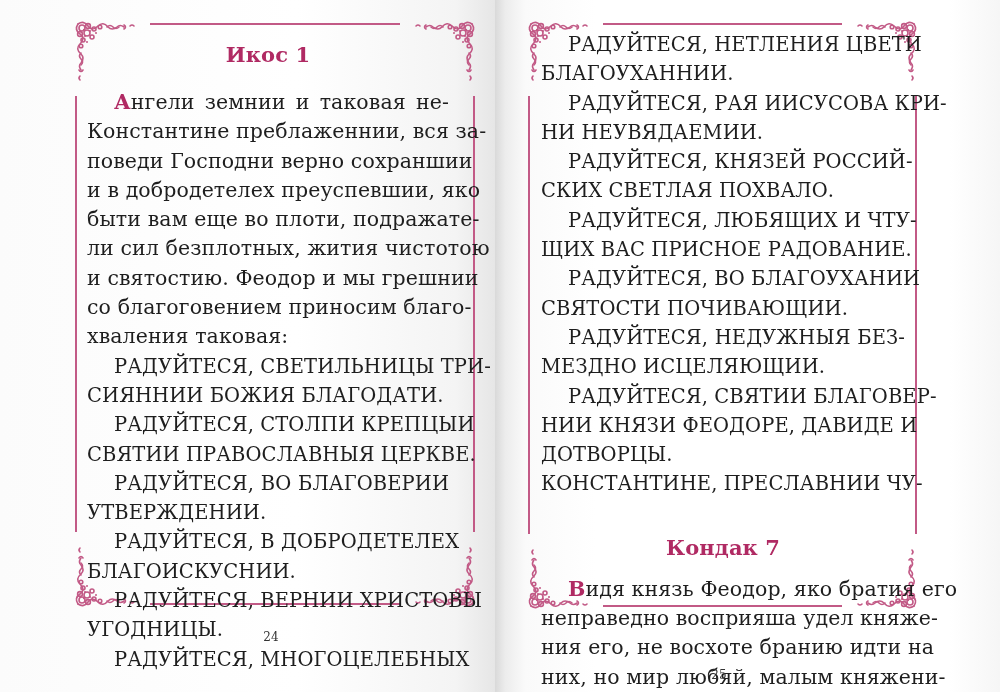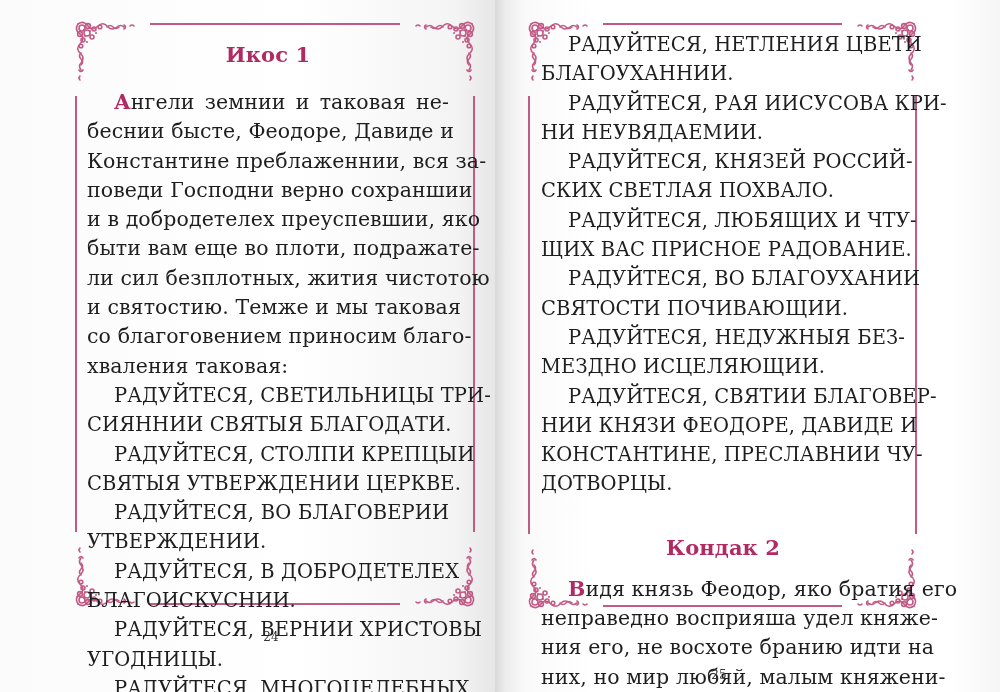--- a/index.html
+++ b/index.html
@@ -134,36 +134,35 @@
             <use href="#orn"></use>
           </svg>
         </div>
     </div>
 
     <div class="content content-left">
       <h2 class="heading heading-left">Икос 1</h2>
 
       <div>
         <span class="line indent"><span class="dropcap">А</span><span>нгели земнии и таковая не-</span></span>
-        <span class="line">беснии бысте, Феодоре, Давиде и</span>
         <span class="line">Константине преблаженнии, вся за-</span>
         <span class="line">поведи Господни верно сохраншии</span>
         <span class="line">и в добродетелех преуспевшии, яко</span>
         <span class="line">быти вам еще во плоти, подражате-</span>
         <span class="line">ли сил безплотных, жития чистотою</span>
-        <span class="line">и святостию. Темже и мы таковая</span>
+        <span class="line">и святостию. Феодор и мы грешнии</span>
         <span class="line">со благоговением приносим благо-</span>
         <span class="line last">хваления таковая:</span>
       </div>
 
       <div class="caps">
         <span class="line indent">РАДУЙТЕСЯ, СВЕТИЛЬНИЦЫ ТРИ-</span>
-        <span class="line last">СИЯННИИ СВЯТЫЯ БЛАГОДАТИ.</span>
+        <span class="line last">СИЯННИИ БОЖИЯ БЛАГОДАТИ.</span>
         <span class="line indent">РАДУЙТЕСЯ, СТОЛПИ КРЕПЦЫИ</span>
-        <span class="line last">СВЯТЫЯ УТВЕРЖДЕНИИ ЦЕРКВЕ.</span>
+        <span class="line last">СВЯТИИ ПРАВОСЛАВНЫЯ ЦЕРКВЕ.</span>
         <span class="line indent">РАДУЙТЕСЯ, ВО БЛАГОВЕРИИ</span>
         <span class="line last">УТВЕРЖДЕНИИ.</span>
         <span class="line indent">РАДУЙТЕСЯ, В ДОБРОДЕТЕЛЕХ</span>
         <span class="line last">БЛАГОИСКУСНИИ.</span>
         <span class="line indent">РАДУЙТЕСЯ, ВЕРНИИ ХРИСТОВЫ</span>
         <span class="line last">УГОДНИЦЫ.</span>
         <span class="line indent">РАДУЙТЕСЯ, МНОГОЦЕЛЕБНЫХ</span>
 
       </div>
     </div>
@@ -209,25 +208,25 @@
       <span class="line indent">РАДУЙТЕСЯ, КНЯЗЕЙ РОССИЙ-</span>
       <span class="line last">СКИХ СВЕТЛАЯ ПОХВАЛО.</span>
       <span class="line indent">РАДУЙТЕСЯ, ЛЮБЯЩИХ И ЧТУ-</span>
       <span class="line last">ЩИХ ВАС ПРИСНОЕ РАДОВАНИЕ.</span>
       <span class="line indent">РАДУЙТЕСЯ, ВО БЛАГОУХАНИИ</span>
       <span class="line last">СВЯТОСТИ ПОЧИВАЮЩИИ.</span>
       <span class="line indent">РАДУЙТЕСЯ, НЕДУЖНЫЯ БЕЗ-</span>
       <span class="line last">МЕЗДНО ИСЦЕЛЯЮЩИИ.</span>
       <span class="line indent">РАДУЙТЕСЯ, СВЯТИИ БЛАГОВЕР-</span>
       <span class="line">НИИ КНЯЗИ ФЕОДОРЕ, ДАВИДЕ И</span>
+      <span class="line last">ДОТВОРЦЫ.</span>
       <span class="line">КОНСТАНТИНЕ, ПРЕСЛАВНИИ ЧУ-</span>
-      <span class="line last">ДОТВОРЦЫ.</span>
-    </div>
-
-    <h2 class="heading heading-right">Кондак 2</h2>
+    </div>
+
+    <h2 class="heading heading-right">Кондак 7</h2>
 
     <div>
       <span class="line indent"><span class="dropcap">В</span><span>идя князь Феодор, яко братия его</span></span>
       <span class="line">неправедно восприяша удел княже-</span>
       <span class="line">ния его, не восхоте бранию идти на</span>
       <span class="line">них, но мир любяй, малым княжени-</span>
       <span class="line">ем можайским удовлися, праведно</span>
 
     </div>
   </div>

